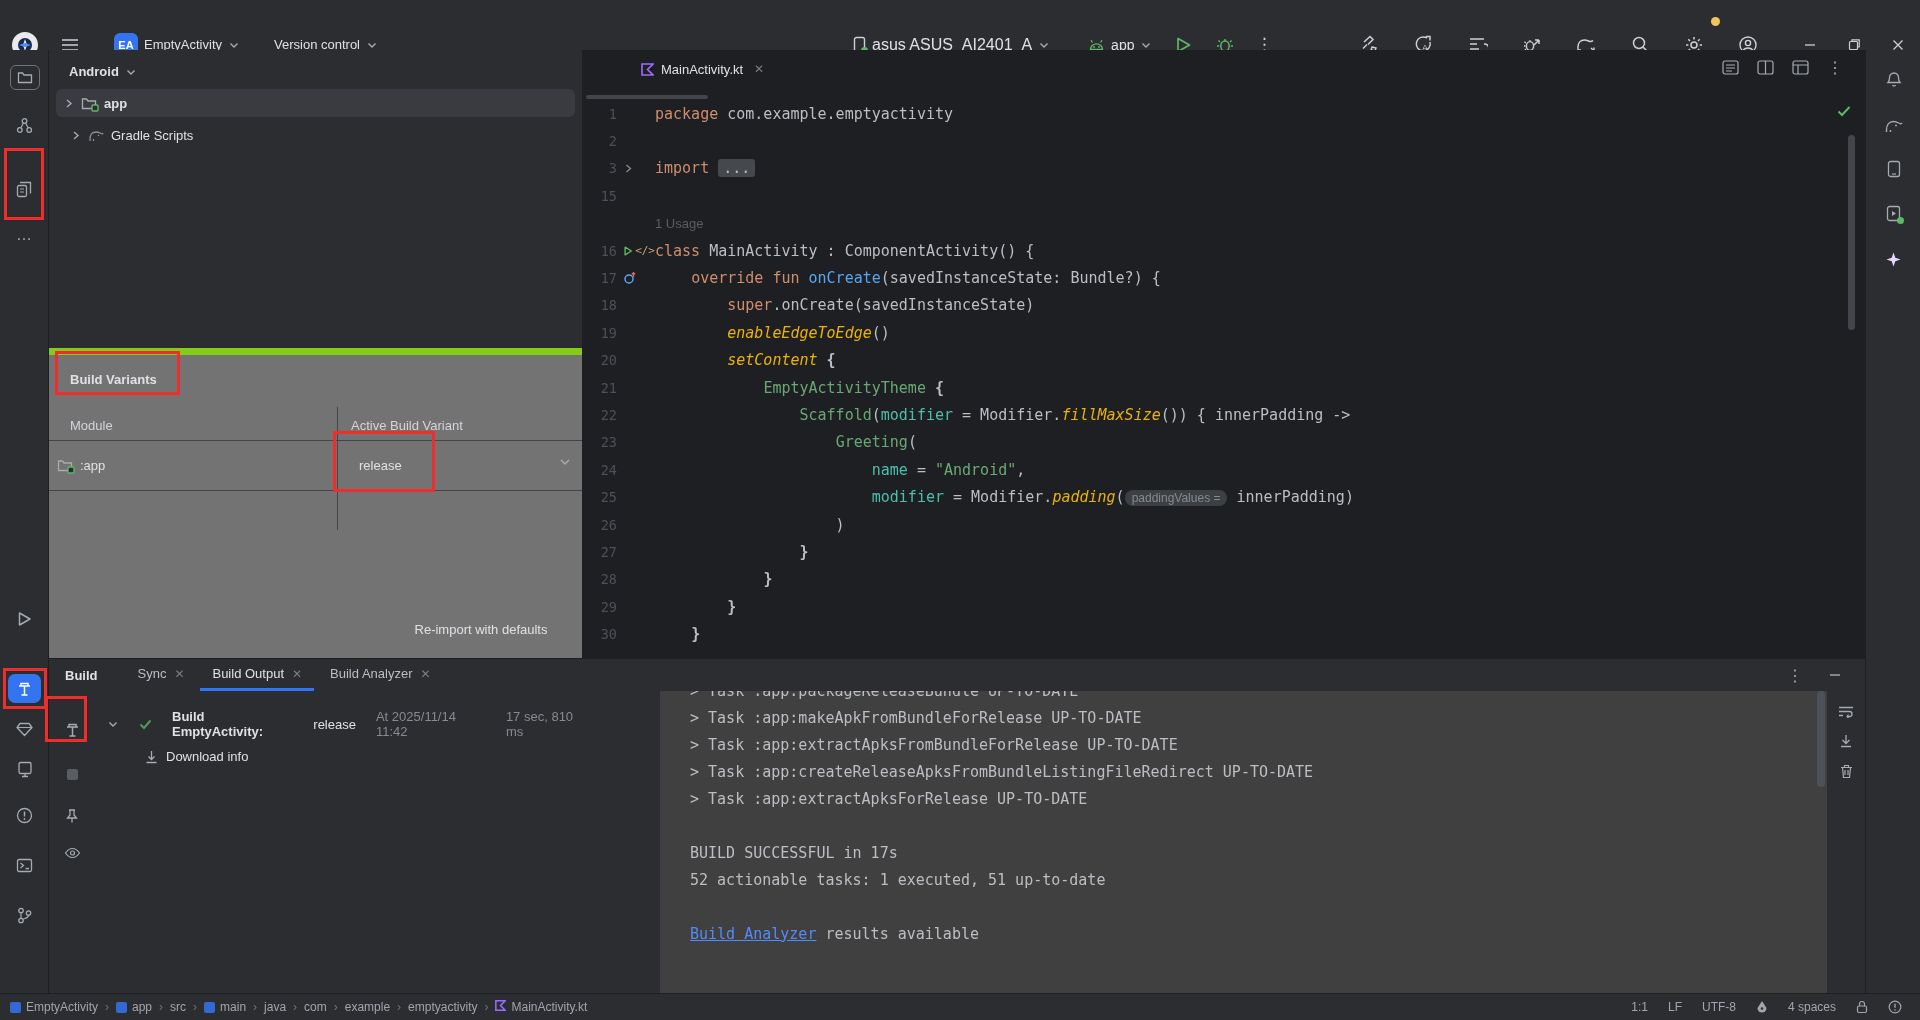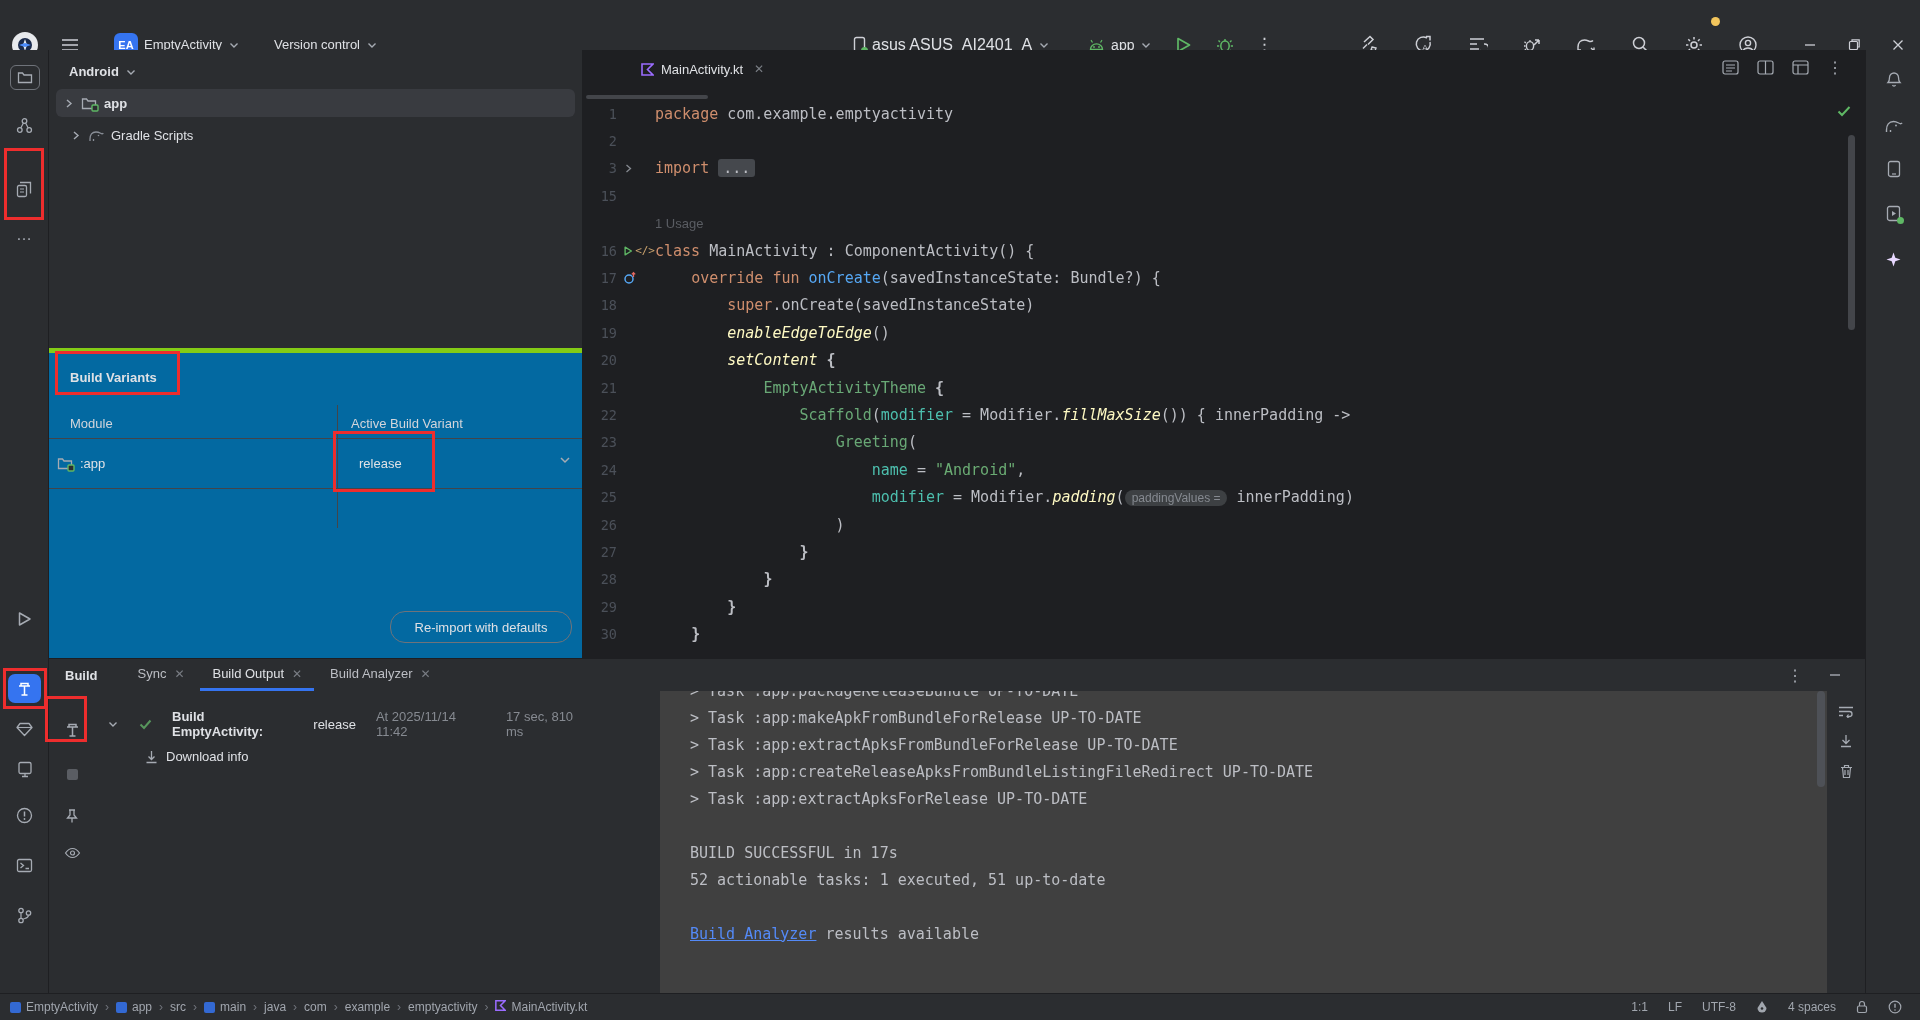--- a/index.html
+++ b/index.html
@@ -30,21 +30,21 @@
   .blue-pill { position:absolute; left:8px; width:33px; height:29px; border-radius:7px; background:#3574f0; }
 
   
   #project-panel { left:49px; top:50px; width:533px; height:298px; background:#2b2d30; }
   #project-header { display:flex; align-items:center; gap:6px; padding:14px 0 10px 20px; font-weight:bold; }
   .tree-row { display:flex; align-items:center; gap:7px; height:28px; padding-left:14px; color:#dfe1e5; }
   .tree-row.selected { background:#393b40; border-radius:6px; margin:0 7px; padding-left:7px; }
   .tree-label-b { font-weight:bold; }
 
   
-  #variants-panel { left:49px; top:348px; width:533px; height:310px; background:#0369a1; border-top:5px solid #84cc16; }
+  #variants-panel { left:49px; top:348px; width:533px; height:310px; background:#737373; border-top:7px solid #84cc16; }
   #bv-title { position:absolute; left:21px; top:17px; font-weight:bold; }
   #bv-colhead { position:absolute; left:0; top:56px; width:533px; height:30px; display:flex; border-bottom:1px solid #43454a; }
   #bv-colhead .col1 { width:288px; padding-left:21px; display:flex; align-items:center; color:#d3d5db; }
   #bv-colhead .col2 { flex:1; padding-left:14px; display:flex; align-items:center; color:#d3d5db; }
   #bv-vline { position:absolute; left:288px; top:52px; width:1px; height:123px; background:#43454a; }
   #bv-row { position:absolute; left:0; top:86px; width:533px; height:50px; display:flex; align-items:center; border-bottom:1px solid #43454a; }
   #bv-row .col1 { width:288px; padding-left:8px; display:flex; align-items:center; gap:7px; }
   #bv-row .col2 { flex:1; padding-left:22px; display:flex; align-items:center; }
   #bv-dd { position:absolute; right:10px; top:100px; color:#a6abb3; }
   #reimport-btn { position:absolute; left:341px; top:258px; width:182px; height:32px; border:1px solid #6f737a; border-radius:15px;
@@ -54,21 +54,21 @@
   #editor { left:582px; top:50px; width:1283px; height:608px; background:#1e1f22; border-left:1px solid #1e1f22; }
   #tabbar { height:38px; display:flex; align-items:center; padding-left:48px; }
   #tab-main { display:flex; align-items:center; gap:7px; height:38px; padding:0 10px; }
   #tab-indicator { position:absolute; left:3px; top:45px; width:122px; height:4px; border-radius:2px; background:#43454a; }
   #editor-body { position:absolute; left:0; top:50px; width:1283px; height:558px; overflow:hidden; }
   .code-line { display:flex; height:27.4px; align-items:center; white-space:pre; font-family:"DejaVu Sans Mono", monospace; font-size:15px; }
   .ln { width:34px; text-align:right; color:#4b5059; font-size:13.5px; flex:none; }
   .gut { width:38px; flex:none; display:flex; align-items:center; justify-content:flex-start; gap:2px; padding-left:6px; font-size:12px; }
   .codetxt { flex:1; white-space:pre; }
   .kw { color:#cf8e6d; } .pl { color:#bcbec4; } .fn { color:#56a8f5; }
-  .fni { color:#fef9c3; font-style:italic; } .cm { color:#69a876; }
+  .fni { color:#eab308; font-style:italic; } .cm { color:#69a876; }
   .prm { color:#4dbfae; } .str { color:#6aab73; } .b { color:#bcbec4; font-weight:bold; }
   .fold { background:#45484d; color:#bcbec4; border-radius:3px; padding:0 5px; }
   .hintpill { background:#3d4043; color:#868a91; border-radius:8px; padding:1px 7px; font-size:12px; font-family:"Liberation Sans",sans-serif; }
   .usagetxt { color:#5a5d63; font-size:13px; font-family:"Liberation Sans",sans-serif; }
   #ed-check { position:absolute; right:14px; top:55px; color:#5fb865; }
   #ed-scroll { position:absolute; right:10px; top:85px; width:7px; height:195px; border-radius:4px; background:#43454a; }
   #ed-actions { position:absolute; right:22px; top:8px; display:flex; gap:18px; align-items:center; }
 
   
   #build { left:49px; top:658px; width:1816px; height:335px; background:#2b2d30; border-top:1px solid #1e1f22; }

